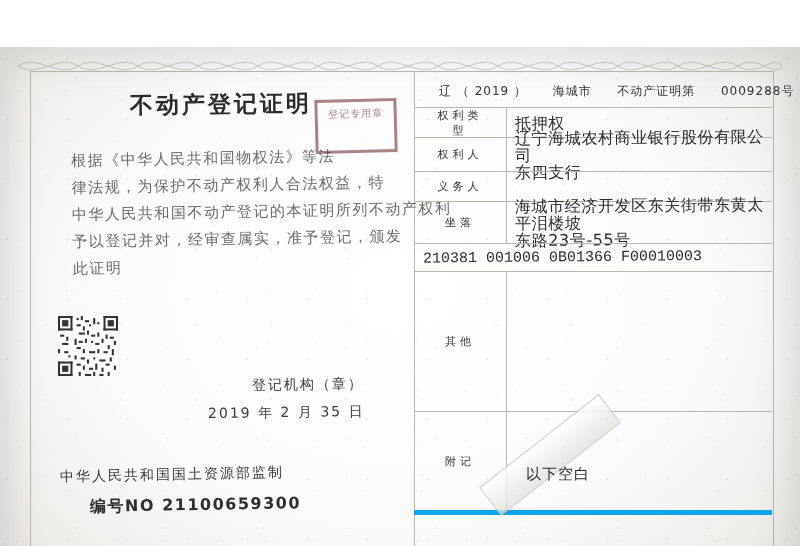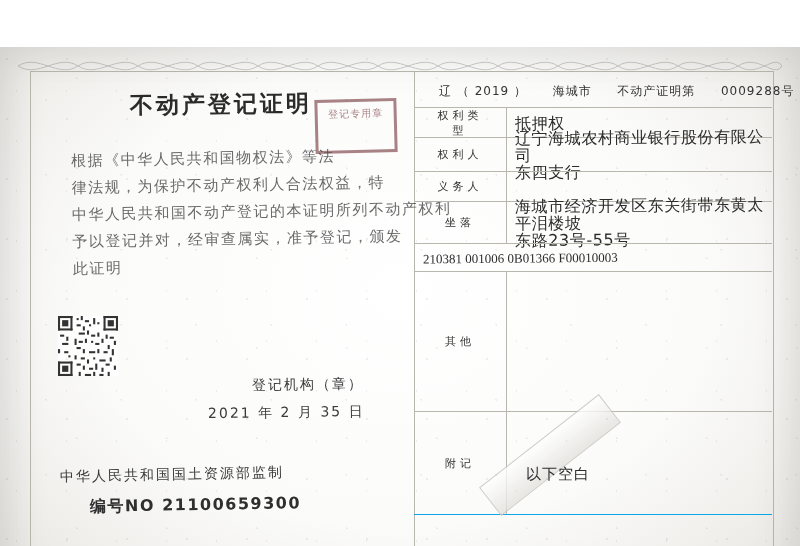--- a/index.html
+++ b/index.html
@@ -210,29 +210,29 @@
     flex: 1;
     padding: 4px 8px;
     font-size: 16px;
     line-height: 17px;
     color: #2c2c2c;
     letter-spacing: .6px;
     box-sizing: border-box;
     word-break: break-all;
   }
   .row-value .ln { display: block; transform: rotate(-0.5deg); }
-  .mono { font-family: Liberation Serif, serif; font-size: 13px; letter-spacing: 0; }
+  .mono { font-family: Liberation Mono, monospace; font-size: 15px; letter-spacing: 0; }
 
   .r-type   { height: 30px; }
   .r-owner  { height: 34px; }
   .r-loc    { height: 30px; }
   .r-addr   { height: 42px; }
   .r-unit   { height: 28px; }
   .r-other  { height: 140px; }
-  .r-attach { height: 104px; border-bottom: 1px solid #0ea5e9; }
+  .r-attach { height: 104px; border-bottom: 5px solid #0ea5e9; }
 
   .r-other .row-value { font-size: 11.5px; line-height: 16px; }
 
   
   .artifact {
     position: absolute;
     left: 60px;
     top: 330px;
     width: 150px;
     height: 34px;
@@ -363,21 +363,21 @@
         <rect x="13" y="28" width="3" height="1"></rect>
           <rect x="17" y="27" width="1" height="2"></rect>
         <rect x="20" y="28" width="2" height="1"></rect>
           <rect x="24" y="27" width="1" height="2"></rect>
       </g>
     </svg>
 
     <div class="reg-org">登记机构（章）</div>
 
     <div class="reg-date">
-      <span>2021</span>
+      <span>2019</span>
       <span>年</span>
       <span>2</span>
       <span>月</span>
       <span>35</span>
       <span>日</span>
     </div>
 
     <div class="supervisor">中华人民共和国国土资源部监制</div>
 
     <div class="serial">

